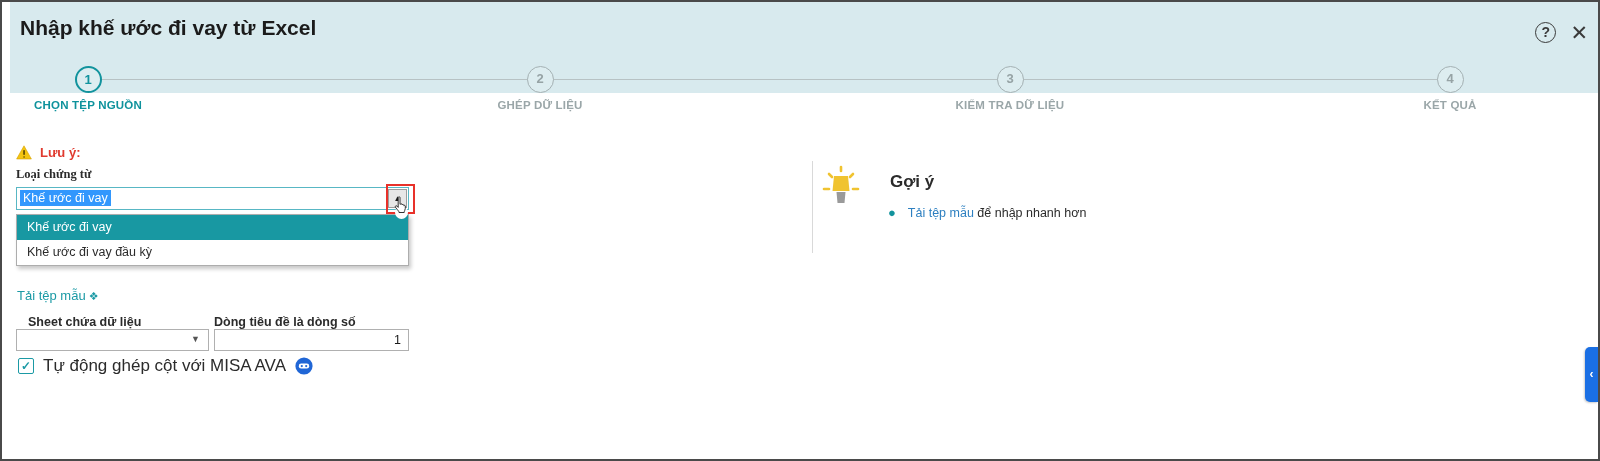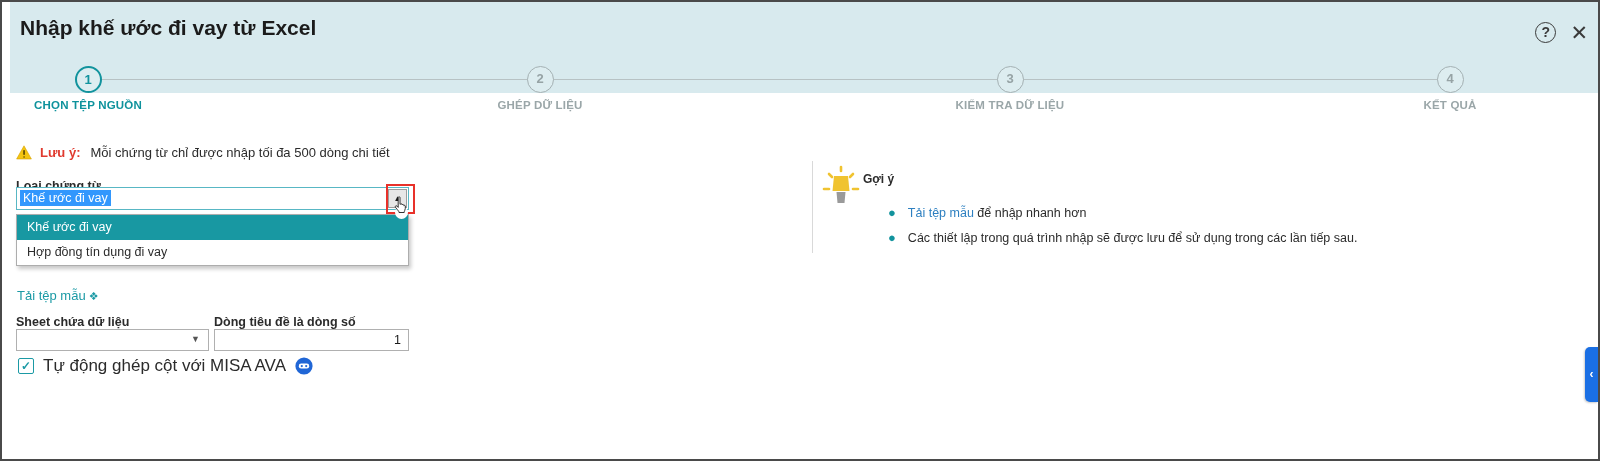--- a/index.html
+++ b/index.html
@@ -69,21 +69,21 @@
   .dropdown{
     position:absolute; left:14px; top:91px; width:393px;
     background:#fff; border:1px solid #adadad; box-shadow:2px 3px 4px rgba(0,0,0,.22); z-index:5;
   }
   .dd-item{ height:25px; line-height:25px; padding-left:10px; font-size:12.5px; color:#2b2b2b; cursor:pointer; }
   .dd-item.selected{ background:#1898a2; color:#fff; }
   
   .tpl-link{ position:absolute; left:15px; top:165px; font-size:13px; color:#1b9aa5; cursor:pointer; z-index:1; }
   .tpl-link .diamond{ font-size:11px; margin-left:3px; }
   
-  .sheet-label{ left:14px; top:192px; }
+  .sheet-label{ left:26px; top:192px; }
   .rownum-label{ left:212px; top:192px; }
   .sheet-select{
     position:absolute; left:14px; top:206px; width:193px; height:22px;
     border:1px solid #b0b0b0; background:#fff; cursor:pointer;
   }
   .sheet-select .arrow{ position:absolute; right:8px; top:4px; font-size:9px; color:#555; }
   .rownum-input{
     position:absolute; left:212px; top:206px; width:195px; height:22px;
     border:1px solid #b0b0b0; background:#fff;
     font-size:12.5px; color:#1b1b1b; text-align:right; padding:3px 7px 0 0;
@@ -93,21 +93,21 @@
   .checkbox{
     width:16px; height:16px; border:1px solid #1b9aa5; border-radius:2px;
     color:#1b9aa5; font-size:12px; font-weight:bold; text-align:center; line-height:14px;
     background:#fff; cursor:pointer;
   }
   .chk-label{ font-size:17px; color:#2b2b2b; }
   .ava-icon{ width:18px; height:18px; cursor:pointer; }
   
   .hint-divider{ position:absolute; left:810px; top:38px; width:1px; height:92px; background:#d9d9d9; }
   .bulb{ position:absolute; left:818px; top:40px; }
-  .hint-title{ position:absolute; left:861px; top:49px; font-size:12px; font-weight:bold; color:#2b2b2b; }
+  .hint-title{ position:absolute; left:888px; top:49px; font-size:17px; font-weight:bold; color:#2b2b2b; }
   .hint-item{ position:absolute; left:886px; font-size:12.5px; color:#2b2b2b; }
   .hint-item .bullet{ color:#12939d; font-size:13px; margin-right:12px; }
   .hint-item a{ color:#2e80c1; text-decoration:none; cursor:pointer; }
   .hint1{ top:82px; } .hint2{ top:107px; }
   
   .edge-tab{
     position:absolute; right:0; top:224px; width:13px; height:55px;
     background:#1a6fe4; border-radius:5px 0 0 5px; cursor:pointer;
     color:#fff; font-size:12px; font-weight:bold; text-align:center; line-height:55px;
     box-shadow:-1px 1px 2px rgba(0,0,0,.2);
@@ -148,42 +148,41 @@
 
   <div class="content">
 
     <div class="warning-row">
       <svg class="warn-icon" viewBox="0 0 16 15">
         <path d="M8 0.8 L15.4 14 H0.6 Z" fill="#f3c410" stroke="#d8a203" stroke-width="0.6"></path>
         <rect x="7.3" y="5" width="1.5" height="5" rx="0.7" fill="#4a3a00"></rect>
         <rect x="7.3" y="11.2" width="1.5" height="1.5" rx="0.7" fill="#4a3a00"></rect>
       </svg>
       <span class="warn-prefix">Lưu ý:</span>
-      <span class="warn-text">Mỗi chứng từ chỉ được nhập tối đa 500 dòng chi tiết</span>
-    </div>
-
-    <div class="fld-label" style="left:14px; top:56px;">Loại chứng từ</div>
+    </div>
+
+    <div class="fld-label" style="left:14px; top:44px;font-family:Liberation Serif, serif;">Loại chứng từ</div>
 
     <div class="doc-combo">
       <span class="sel-text">Khế ước đi vay</span>
       <div class="combo-btn">
         <span class="arrow">▲</span>
       </div>
       <div class="red-box"></div>
       <div class="cursor-wrap">
         <div class="cursor-halo"></div>
         <svg width="16" height="20" viewBox="0 0 16 20" style="position:relative;">
           <path d="M5.2 1.6 c0-1.1 1.8-1.1 1.8 0 V8.2 l0.4 0.1 c0.1-0.8 1.6-0.7 1.6 0.1 l0.1 0.5 c0.2-0.7 1.5-0.5 1.6 0.2 l0.1 0.5 c0.3-0.5 1.4-0.3 1.5 0.4 c0.2 1.6 0 3.4-0.6 4.6 c-0.3 0.6-0.5 1.2-0.5 1.9 H6.0 c0-0.6-0.2-1.1-0.6-1.6 C4.5 14 3.3 12.4 2.5 11.3 c-0.8-1.1 0.6-2.1 1.5-1.2 l1.2 1.3 Z" fill="#ffffff" stroke="#1b1b1b" stroke-width="0.9"></path>
         </svg>
       </div>
     </div>
 
     <div class="dropdown">
       <div class="dd-item selected">Khế ước đi vay</div>
-      <div class="dd-item">Hợp đồng tín dụng đi vay</div>
+      <div class="dd-item">Khế ước đi vay đầu kỳ</div>
     </div>
 
     <div class="tpl-link">
       <span>Tải tệp mẫu</span><span class="diamond">❖</span>
     </div>
 
     <div class="fld-label sheet-label">Sheet chứa dữ liệu</div>
     <div class="fld-label rownum-label">Dòng tiêu đề là dòng số</div>
 
     <div class="sheet-select">
@@ -213,19 +212,16 @@
         <line x1="21" y1="4" x2="21" y2="8"></line>
       </g>
       <path d="M14 13 h14 l1.5 15 h-17 Z" fill="#f0c330" rx="2"></path>
       <path d="M16.5 29 h9 l-1 11 h-7 Z" fill="#9a9a9a"></path>
     </svg>
     <div class="hint-title">Gợi ý</div>
 
     <div class="hint-item hint1">
       <span class="bullet">●</span><a>Tải tệp mẫu</a><span> để nhập nhanh hơn</span>
     </div>
-    <div class="hint-item hint2">
-      <span class="bullet">●</span><span>Các thiết lập trong quá trình nhập sẽ được lưu để sử dụng trong các lần tiếp sau.</span>
-    </div>
 
     <div class="edge-tab">‹</div>
   </div>
 </div>
 
 </body></html>

